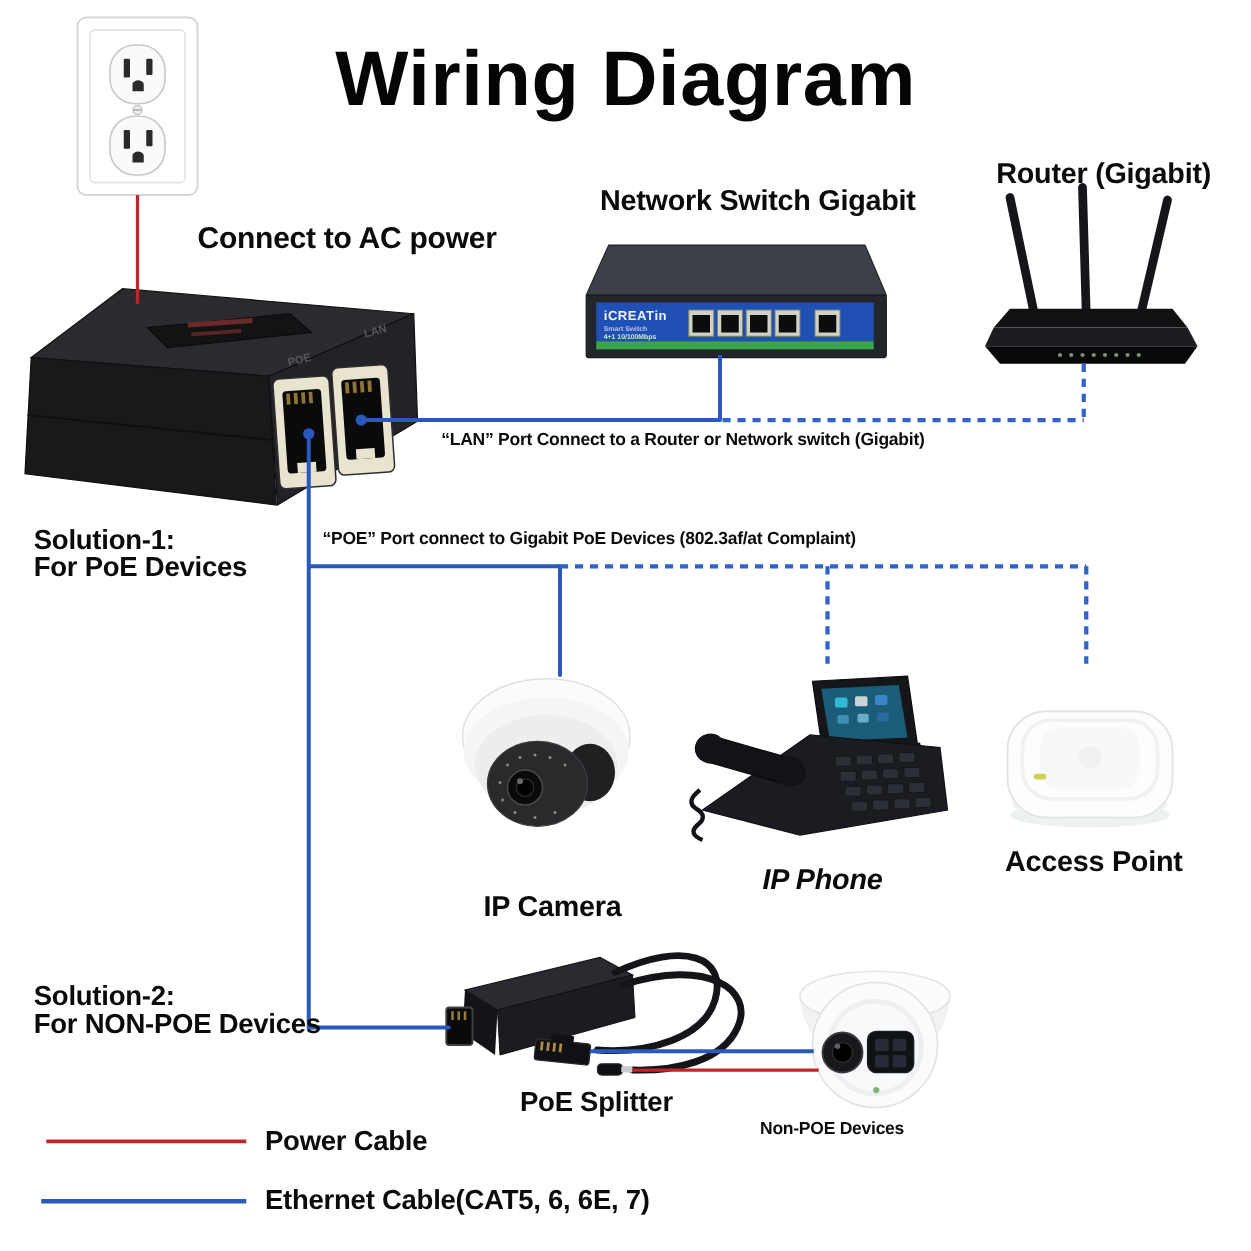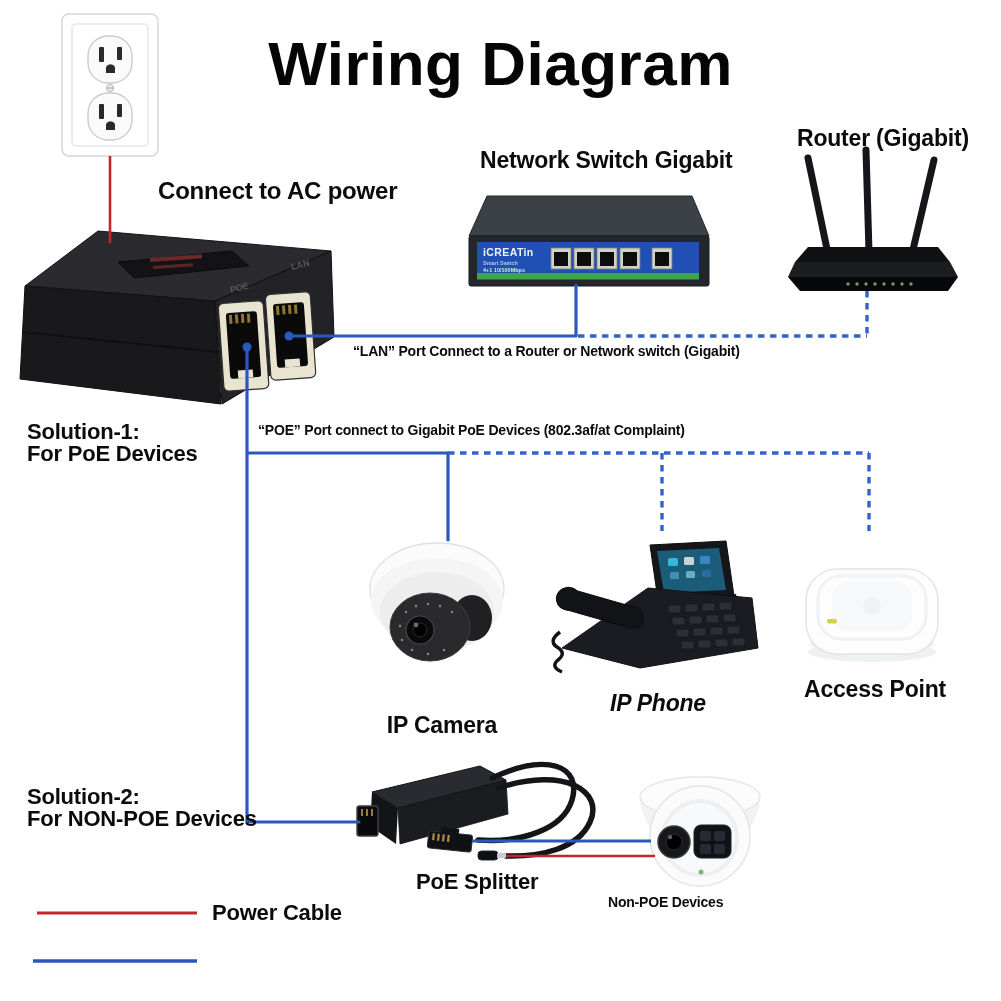--- a/index.html
+++ b/index.html
@@ -276,14 +276,15 @@
   <div class="label lbl19 center" style="left:598px;top:690px;width:120px;font-style:italic;">IP Phone</div>
 
   <div class="label lbl19 center" style="left:804px;top:676px;width:140px;">Access Point</div>
 
   <div class="label lbl17" style="left:372px;top:871px;margin-left:44px;">PoE Splitter</div>
 
   <div class="label lbl175" style="left:608px;top:894px;">Non-POE Devices</div>
 
   <div class="label lbl17" style="left:212px;top:902px;">Power Cable</div>
 
+  <div class="label lbl17" style="left:212px;top:949px;">Ethernet Cable(CAT5, 6, 6E, 7)</div>
 
 </div>
 
 </body></html>

